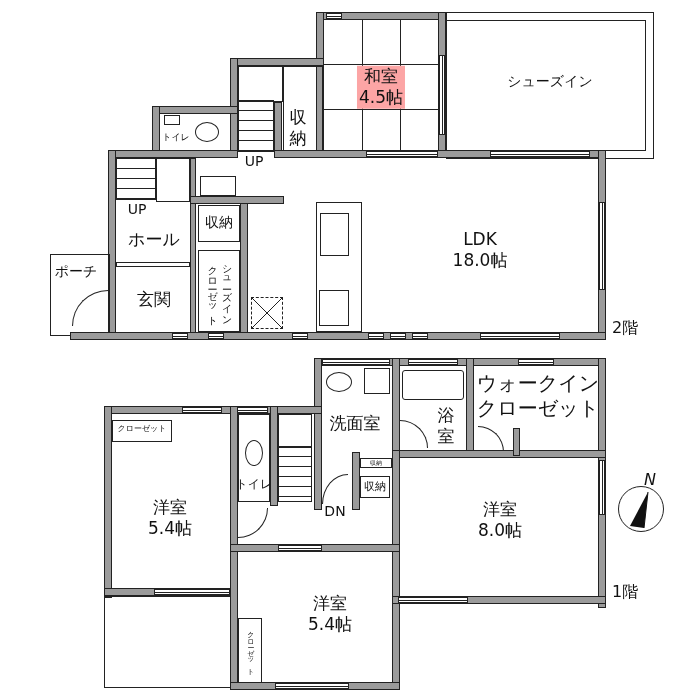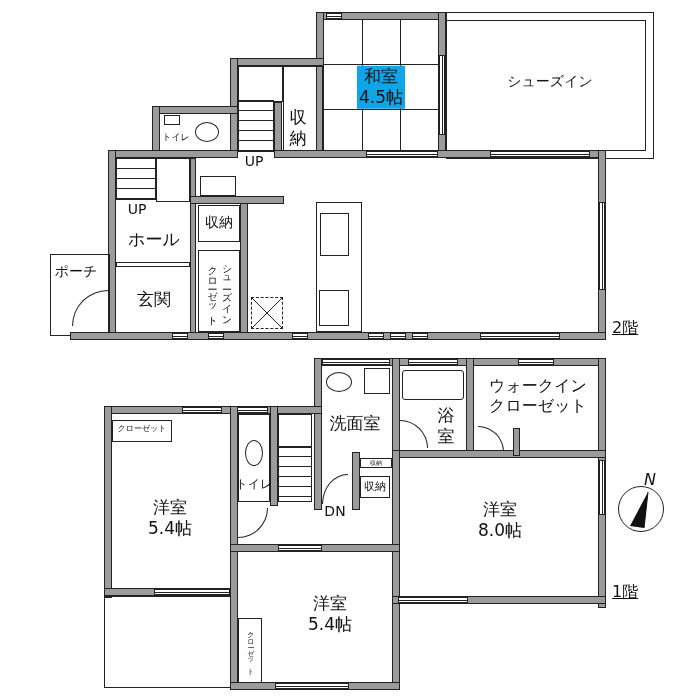--- a/index.html
+++ b/index.html
@@ -11,38 +11,38 @@
   .winv{position:absolute;background:#fff;border:1px solid #222;box-sizing:border-box;}
   .winv::after{content:"";position:absolute;top:0;bottom:0;left:50%;border-left:1px solid #222;}
   .lbl{position:absolute;text-align:center;line-height:1.25;white-space:nowrap;transform:translate(-50%,-50%);}
   .big{font-size:17px;}
   .mid{font-size:14px;}
   .sm{font-size:9px;}
   .xs{font-size:6px;}
   .vert{writing-mode:vertical-rl;font-size:10px;letter-spacing:1px;}
   .door{position:absolute;border:1px solid #222;box-sizing:border-box;}
   .stairs{position:absolute;border:1px solid #222;box-sizing:border-box;background:repeating-linear-gradient(to bottom,#fff 0,#fff 9px,#222 9px,#222 10px);}
-  .floorlbl{position:absolute;font-size:16px;text-decoration:underline;}
+  .floorlbl{position:absolute;font-size:16px;}
 </style>
 </head>
 <body>
 
 <div id="plan">
 
   <div class="w" style="left:316px;top:12px;width:130px;height:8px;"></div>
   <div class="w" style="left:316px;top:12px;width:8px;height:143px;"></div>
   <div class="w" style="left:438px;top:12px;width:8px;height:143px;"></div>
   <div class="win" style="left:326px;top:13px;width:16px;height:6px;"></div>
   <div class="winv" style="left:439px;top:55px;width:6px;height:80px;"></div>
 
   <div class="ln" style="left:362px;top:20px;width:1px;height:135px;border-width:0 0 0 1px;"></div>
   <div class="ln" style="left:400px;top:20px;width:1px;height:135px;border-width:0 0 0 1px;"></div>
   <div class="ln" style="left:324px;top:64px;width:114px;height:1px;border-width:1px 0 0 0;"></div>
   <div class="ln" style="left:324px;top:109px;width:114px;height:1px;border-width:1px 0 0 0;"></div>
-  <div class="lbl big" style="left:381px;top:87px;background:#0ea5e9;padding:0 2px;">
+  <div class="lbl big" style="left:381px;top:87px;background:#fca5a5;padding:0 2px;">
       <div>和室</div>
       <div>4.5帖</div>
     </div>
 
   <div class="ln" style="left:446px;top:12px;width:208px;height:147px;"></div>
   <div class="ln" style="left:446px;top:20px;width:200px;height:131px;"></div>
   <div class="lbl mid" style="left:550px;top:82px;">シューズイン</div>
 
   <div class="w" style="left:236px;top:58px;width:88px;height:8px;"></div>
   <div class="ln" style="left:283px;top:66px;width:40px;height:89px;"></div>
@@ -99,20 +99,24 @@
   <div class="win" style="left:208px;top:333px;width:16px;height:6px;"></div>
   <div class="win" style="left:292px;top:333px;width:16px;height:6px;"></div>
   <div class="win" style="left:368px;top:333px;width:16px;height:6px;"></div>
   <div class="win" style="left:390px;top:333px;width:16px;height:6px;"></div>
   <div class="win" style="left:412px;top:333px;width:16px;height:6px;"></div>
   <div class="win" style="left:480px;top:333px;width:80px;height:6px;"></div>
 
   <div class="ln" style="left:316px;top:202px;width:46px;height:130px;"></div>
   <div class="ln" style="left:320px;top:213px;width:29px;height:43px;"></div>
   <div class="ln" style="left:319px;top:290px;width:30px;height:36px;"></div>
+  <div class="lbl big" style="left:480px;top:250px;">
+      <div>LDK</div>
+      <div>18.0帖</div>
+    </div>
   <div class="floorlbl" style="left:612px;top:318px;">2階</div>
 
   <div class="w" style="left:314px;top:358px;width:292px;height:8px;"></div>
   <div class="win" style="left:322px;top:359px;width:68px;height:6px;"></div>
   <div class="win" style="left:408px;top:359px;width:50px;height:6px;"></div>
   <div class="win" style="left:518px;top:359px;width:36px;height:6px;"></div>
   <div class="w" style="left:598px;top:358px;width:8px;height:250px;"></div>
   <div class="winv" style="left:599px;top:460px;width:6px;height:55px;"></div>
   <div class="w" style="left:314px;top:358px;width:8px;height:152px;"></div>
   <div class="w" style="left:104px;top:406px;width:218px;height:8px;"></div>
@@ -152,21 +156,21 @@
   <div class="w" style="left:352px;top:452px;width:8px;height:58px;"></div>
 
   <div class="ln" style="left:402px;top:370px;width:62px;height:30px;border-radius:3px;"></div>
   <div class="w" style="left:466px;top:358px;width:8px;height:100px;"></div>
   <div class="lbl big" style="left:446px;top:426px;">
       <div>浴</div>
       <div>室</div>
     </div>
   <div class="door" style="left:400px;top:420px;width:28px;height:28px;border-radius:0 100% 0 0;border-left:none;border-bottom:none;"></div>
 
-  <div class="lbl big" style="left:538px;top:396px;font-size:16px;">
+  <div class="lbl big" style="left:538px;top:396px;font-size:20px;">
       <div>ウォークイン</div>
       <div>クローゼット</div>
     </div>
   <div class="door" style="left:478px;top:426px;width:26px;height:26px;border-radius:0 100% 0 0;border-left:none;border-bottom:none;"></div>
   <div class="w" style="left:392px;top:450px;width:214px;height:8px;"></div>
   <div class="w" style="left:513px;top:428px;width:7px;height:28px;"></div>
 
   <div class="w" style="left:392px;top:450px;width:8px;height:240px;"></div>
   <div class="lbl big" style="left:500px;top:520px;">
       <div>洋室</div>

